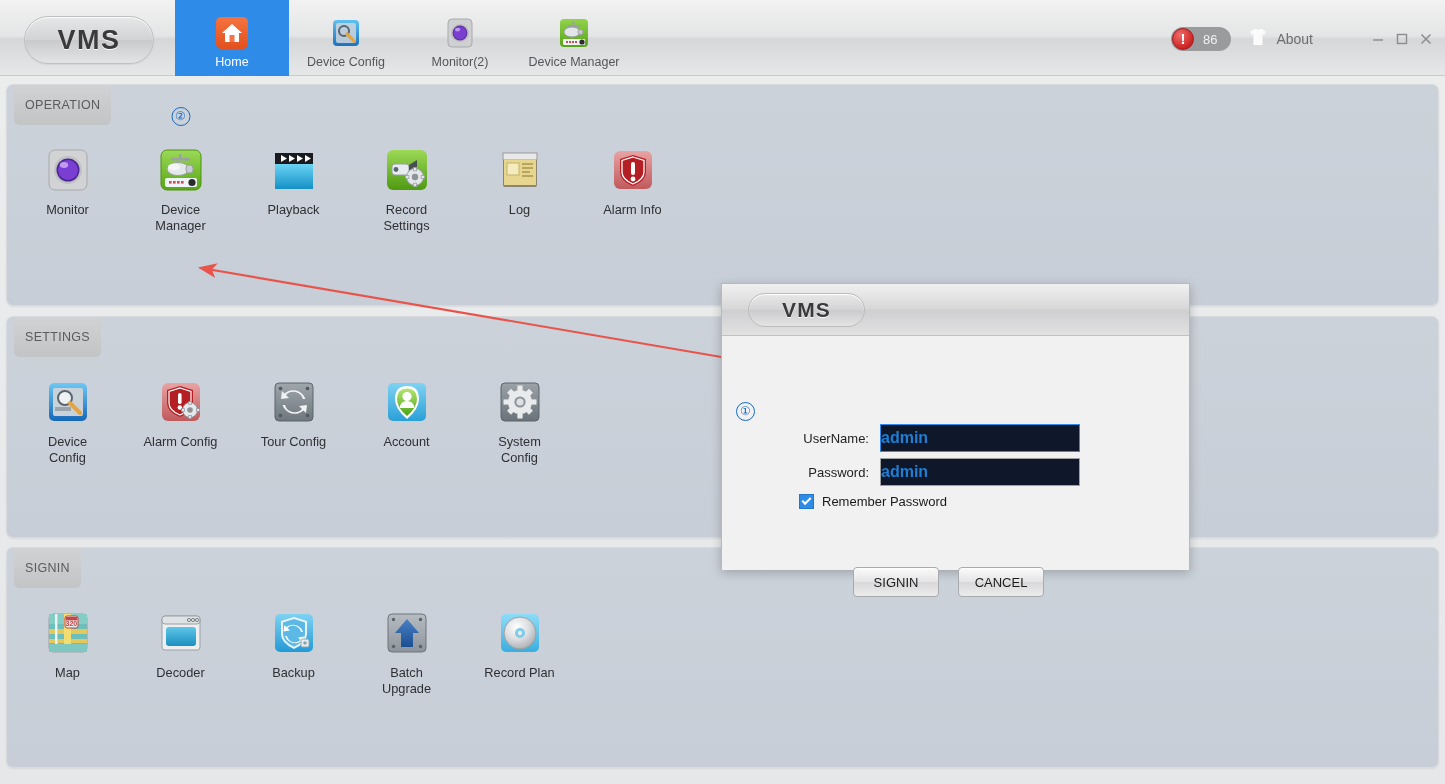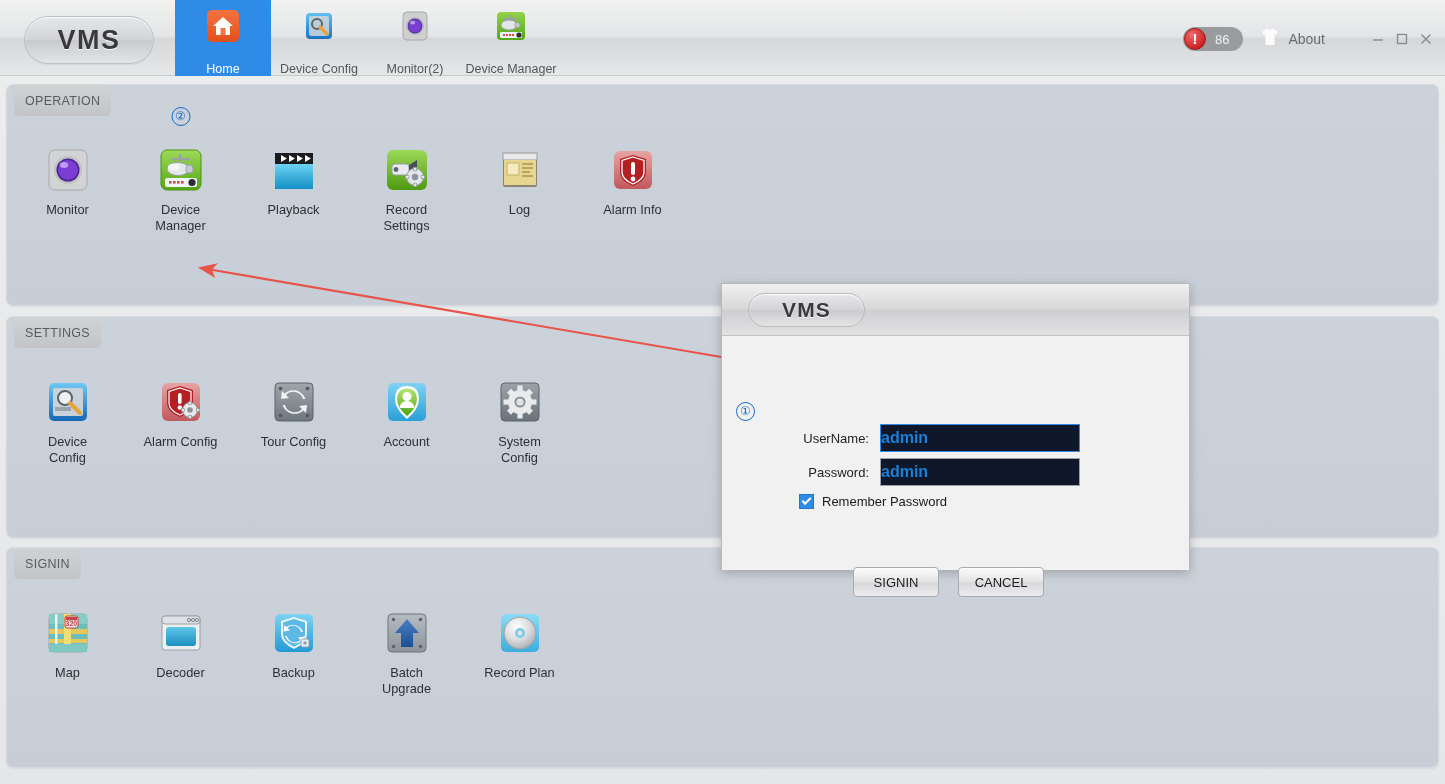--- a/index.html
+++ b/index.html
@@ -29,22 +29,22 @@
     box-shadow: inset 0 1px 1px rgba(255,255,255,.9), 0 1px 1px rgba(0,0,0,.06);
     display: flex; align-items: center; justify-content: center;
   }
   #logo-pill .txt {
     font-size: 27px; font-weight: bold; letter-spacing: 1.5px; color: #3a3a3c;
     text-shadow: 0 1px 0 rgba(255,255,255,.85);
   }
 
   .nav-tabs { position: absolute; left: 175px; top: 0; height: 76px; display: flex; }
   .nav-tab {
-    width: 96px; height: 76px; display: flex; flex-direction: column;
-    align-items: center; justify-content: space-between; padding-top: 7px;
+    width: 114px; height: 76px; display: flex; flex-direction: column;
+    align-items: center; justify-content: center; padding-top: 7px;
     cursor: pointer; position: relative;
   }
   .nav-tab.active { background: #2e8ce8; }
   .nav-tab .nav-ico { width: 38px; height: 38px; margin-bottom: 3px; }
   .nav-tab .nav-lbl {
     font-size: 12.5px; color: #55565a; white-space: nowrap;
   }
   .nav-tab.active .nav-lbl { color: #ffffff; }
 
   
@@ -55,38 +55,38 @@
     margin-right: 16px;
   }
   #alarm-badge .dot {
     width: 22px; height: 22px; border-radius: 50%;
     background: radial-gradient(circle at 35% 30%, #f06a6a, #c9201f 75%);
     border: 1px solid #a81b1a;
     color: #fff; font-size: 15px; font-weight: bold; line-height: 20px; text-align: center;
   }
   #alarm-badge .cnt { color: #f0f0f0; font-size: 13px; margin-left: 9px; }
   #skin-icon { margin-right: 7px; }
-  #about-lbl { font-size: 14px; color: #6c6d70; margin-right: 40px; cursor: pointer; }
+  #about-lbl { font-size: 14px; color: #6c6d70; margin-right: 52px; cursor: pointer; }
   .wbtn { width: 22px; height: 22px; margin-left: 2px; cursor: pointer;
           display: flex; align-items: center; justify-content: center; }
 
   
   .panel {
     position: absolute; left: 6px; width: 1433px;
     background: linear-gradient(180deg,#ccd2da 0%,#c8ced7 100%);
     border: 1px solid #d9dade;
     border-radius: 7px;
     box-shadow: 0 1px 2px rgba(0,0,0,.07);
   }
   #panel-operation { top: 84px; height: 222px; }
   #panel-settings  { top: 316px; height: 222px; }
   #panel-advance   { top: 547px; height: 221px; }
 
   .sect-tab {
-    position: absolute; left: 7px; top: 0px; height: 31px;
+    position: absolute; left: 7px; top: 0px; height: 40px;
     background: linear-gradient(180deg,#d1d2d3 0%,#c3c4c6 100%);
     border-bottom-left-radius: 5px; border-bottom-right-radius: 5px;
     padding: 0 11px; display: flex; align-items: center;
     font-size: 12.5px; color: #5a5b5e; letter-spacing: .3px;
   }
 
   .grid { position: absolute; left: 0; top: 62px; width: 100%; display: flex; }
   .cell {
     width: 113px; display: flex; flex-direction: column; align-items: center;
     cursor: pointer; position: relative;

